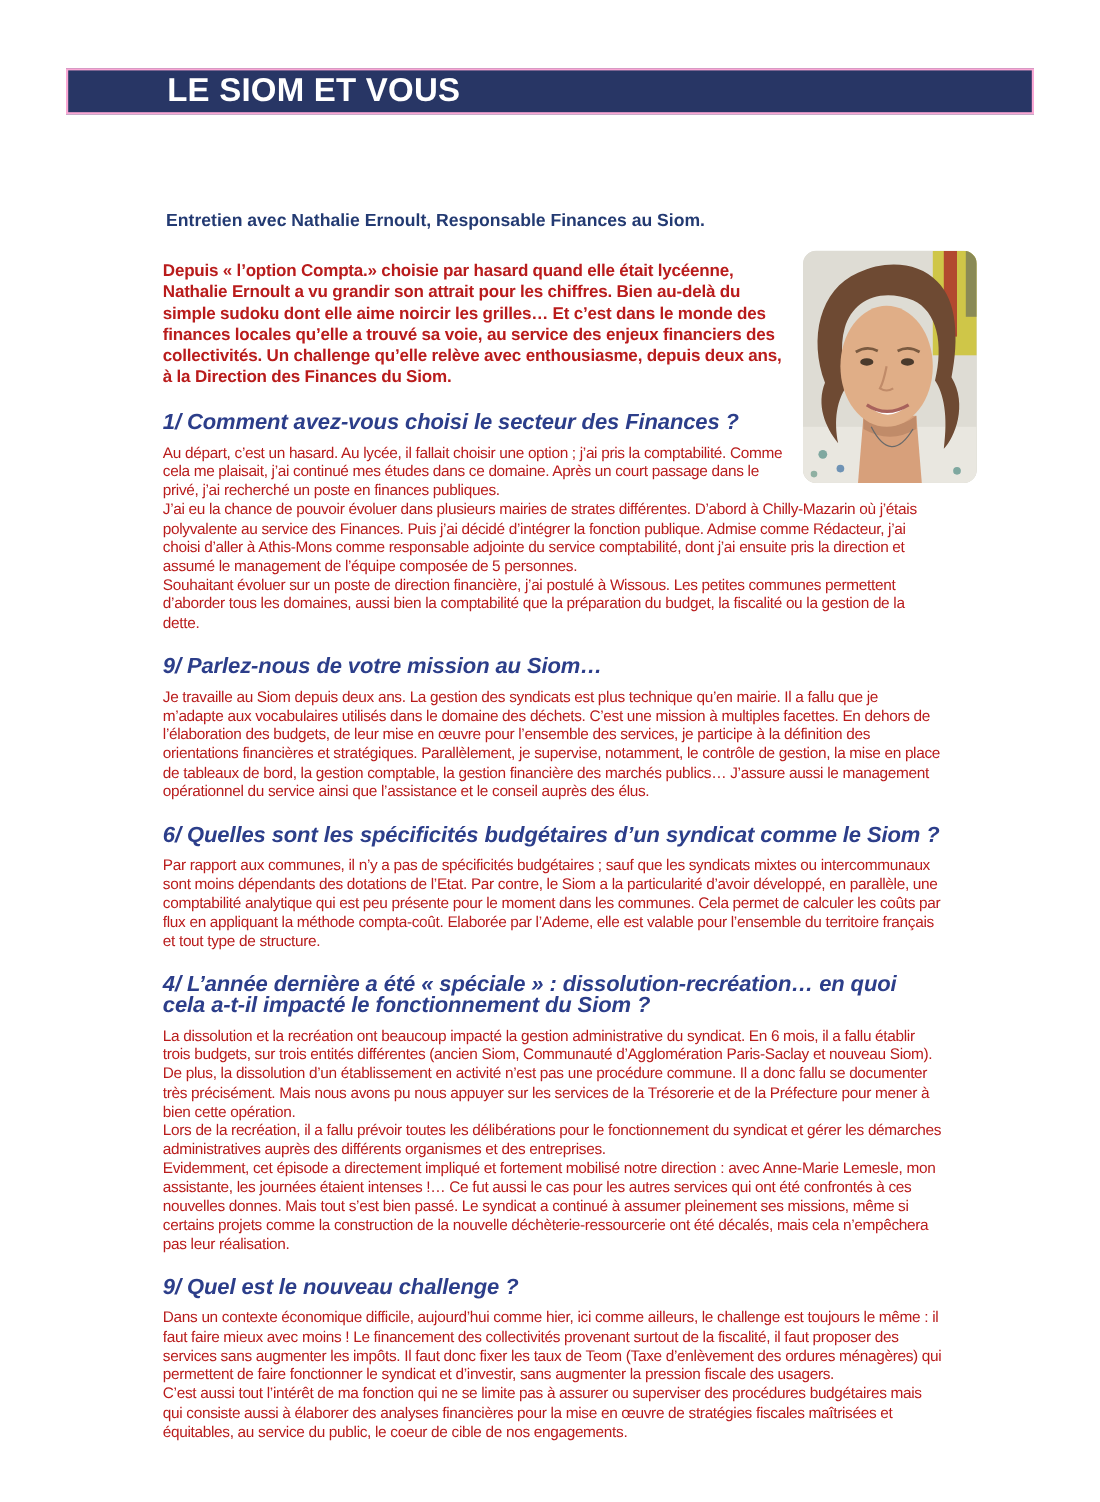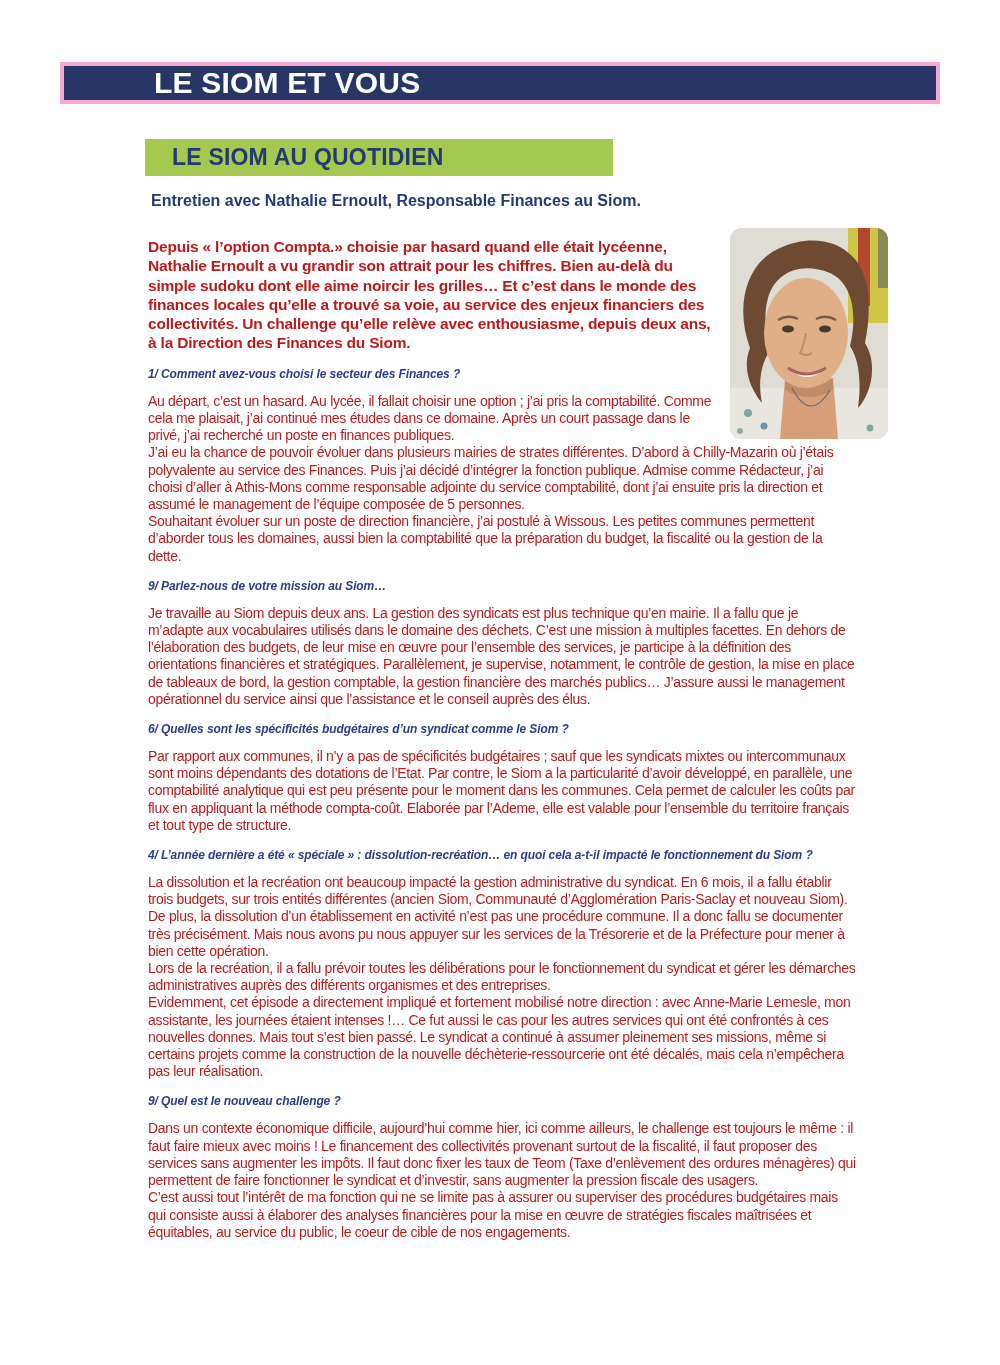--- a/index.html
+++ b/index.html
@@ -4,21 +4,21 @@
 <style>
   html,body {margin:0; padding:0; background:#ffffff;}
   .page {
     position:relative; width:1000px; height:1365px; background:#ffffff;
     font-family:"Liberation Sans", sans-serif; overflow:hidden;
     -webkit-font-smoothing:antialiased;
   }
   
   .titlebar {
     position:absolute; left:60px; top:62px; width:880px; height:42px;
-    background:#283665; border:4px solid #f9a8d4; box-sizing:border-box;
+    background:#283665; border:2px solid #f9a8d4; box-sizing:border-box;
     display:flex; align-items:center;
   }
   .titlebar h1 {
     margin:0 0 0 90px; color:#ffffff; font-size:30px; font-weight:bold;
     letter-spacing:0.2px; line-height:1;
   }
   
   .banner {
     position:absolute; left:145px; top:139px; width:468px; height:37px;
     background:#a5c84f; display:flex; align-items:center;
@@ -41,40 +41,37 @@
   .article {
     position:absolute; left:148px; top:237px; width:708px;
   }
   .photo-spacer {float:right; width:140px; height:202px;}
   .intro {
     margin:0; color:#b91c1c; font-size:15.5px; font-weight:bold;
     line-height:19.3px; letter-spacing:-0.2px;
   }
   .qa {margin:0;}
   .qa .q {
-    margin:12px 0 9px 0; color:#2c3e8a; font-size:12px; font-weight:bold;
+    margin:22px 0 9px 0; color:#2c3e8a; font-size:20px; font-weight:bold;
     font-style:italic; line-height:19px; letter-spacing:-0.1px;
   }
   .qa .a p {
     margin:0; color:#b91c1c; font-size:14px; line-height:17.2px;
     letter-spacing:-0.3px;
   }
 </style>
 </head>
 <body>
 
 <div class="page">
 
   <header class="titlebar">
     <h1>LE SIOM ET VOUS</h1>
   </header>
 
-  <div class="banner">
-    <h2>LE SIOM AU QUOTIDIEN</h2>
-  </div>
 
   <h3 class="subtitle">Entretien avec Nathalie Ernoult, Responsable Finances au Siom.</h3>
 
   <div class="photo" role="img" aria-label="Portrait de Nathalie Ernoult">
     <svg viewBox="0 0 158 211" preserveAspectRatio="none">
 
       <rect x="0" y="0" width="158" height="211" fill="#dedcd4"></rect>
       <rect x="118" y="0" width="40" height="95" fill="#cfc648"></rect>
       <rect x="128" y="0" width="12" height="78" fill="#b2492f"></rect>
       <rect x="148" y="0" width="10" height="60" fill="#8a8a55"></rect>

